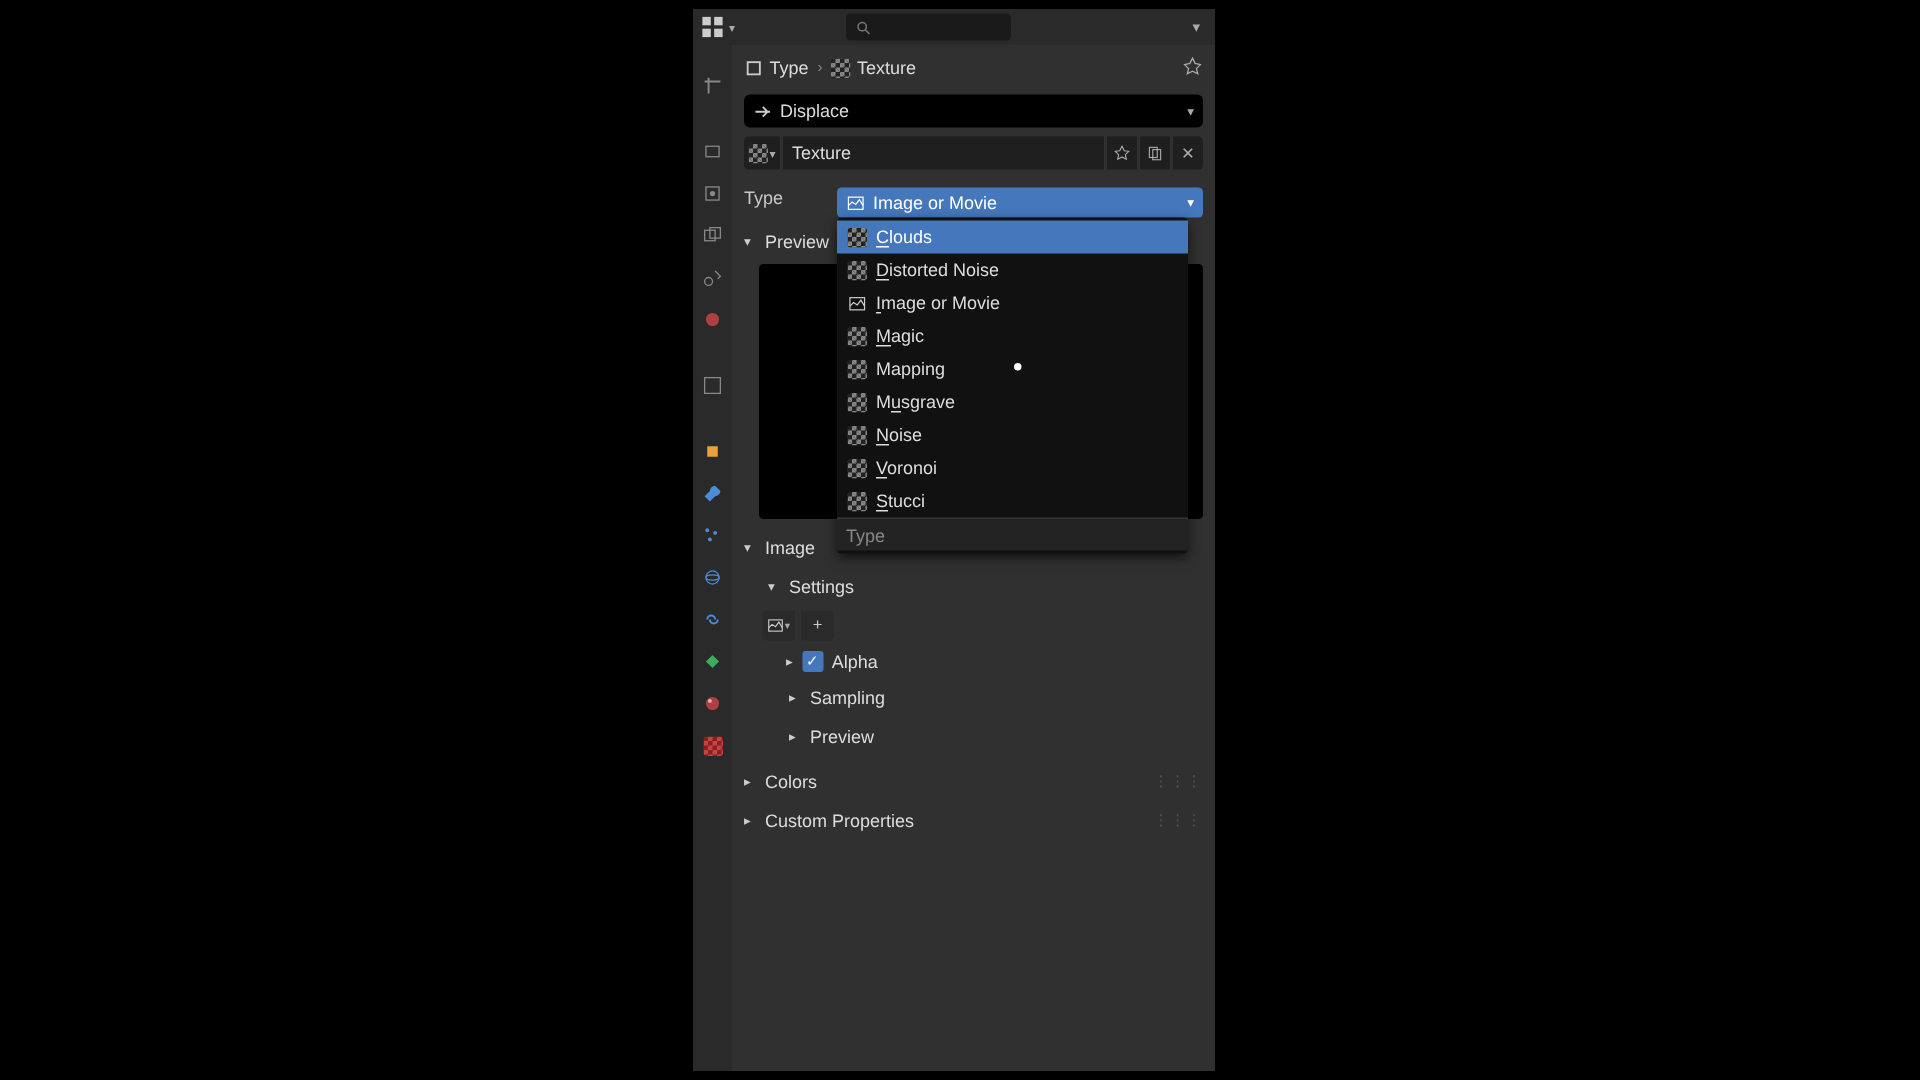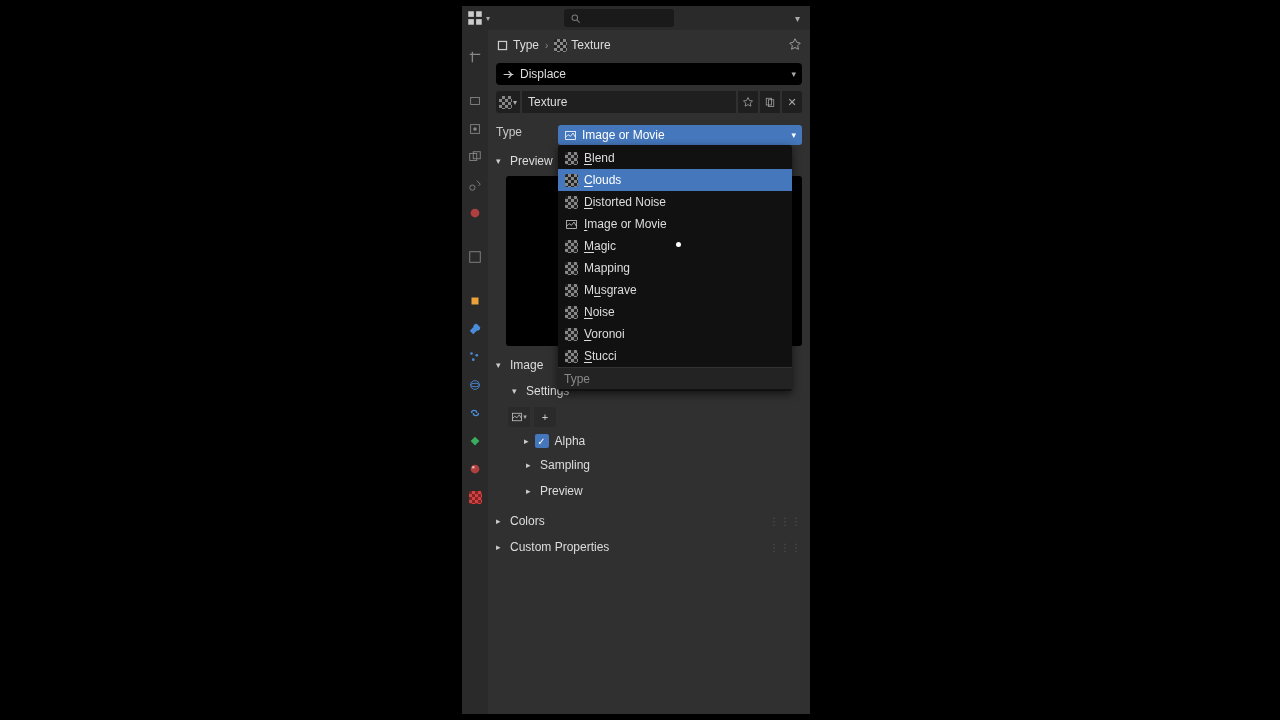--- a/index.html
+++ b/index.html
@@ -240,26 +240,20 @@
         <div class="type-select">
           <svg width="13" height="13" viewBox="0 0 16 16">
               <rect x="2" y="3" width="12" height="10" stroke="#fff" fill="none"></rect>
               <path d="M2 10l3-3 3 2 3-4 3 5" stroke="#fff" fill="none"></path>
             </svg>
           <span>Image or Movie</span>
           <span class="chev">▾</span>
         </div>
 
         <div class="dropdown" id="dropdown-container">
-            <div class="dropdown-item">
-              <div class="dd-icon">
-                <div class="checker-icon"></div>
-              </div>
-              <span><span class="underline">B</span>lend</span>
-            </div>
             <div class="dropdown-item hover">
               <div class="dd-icon">
                 <div class="checker-icon"></div>
               </div>
               <span><span class="underline">C</span>louds</span>
             </div>
             <div class="dropdown-item">
               <div class="dd-icon">
                 <div class="checker-icon"></div>
               </div>

